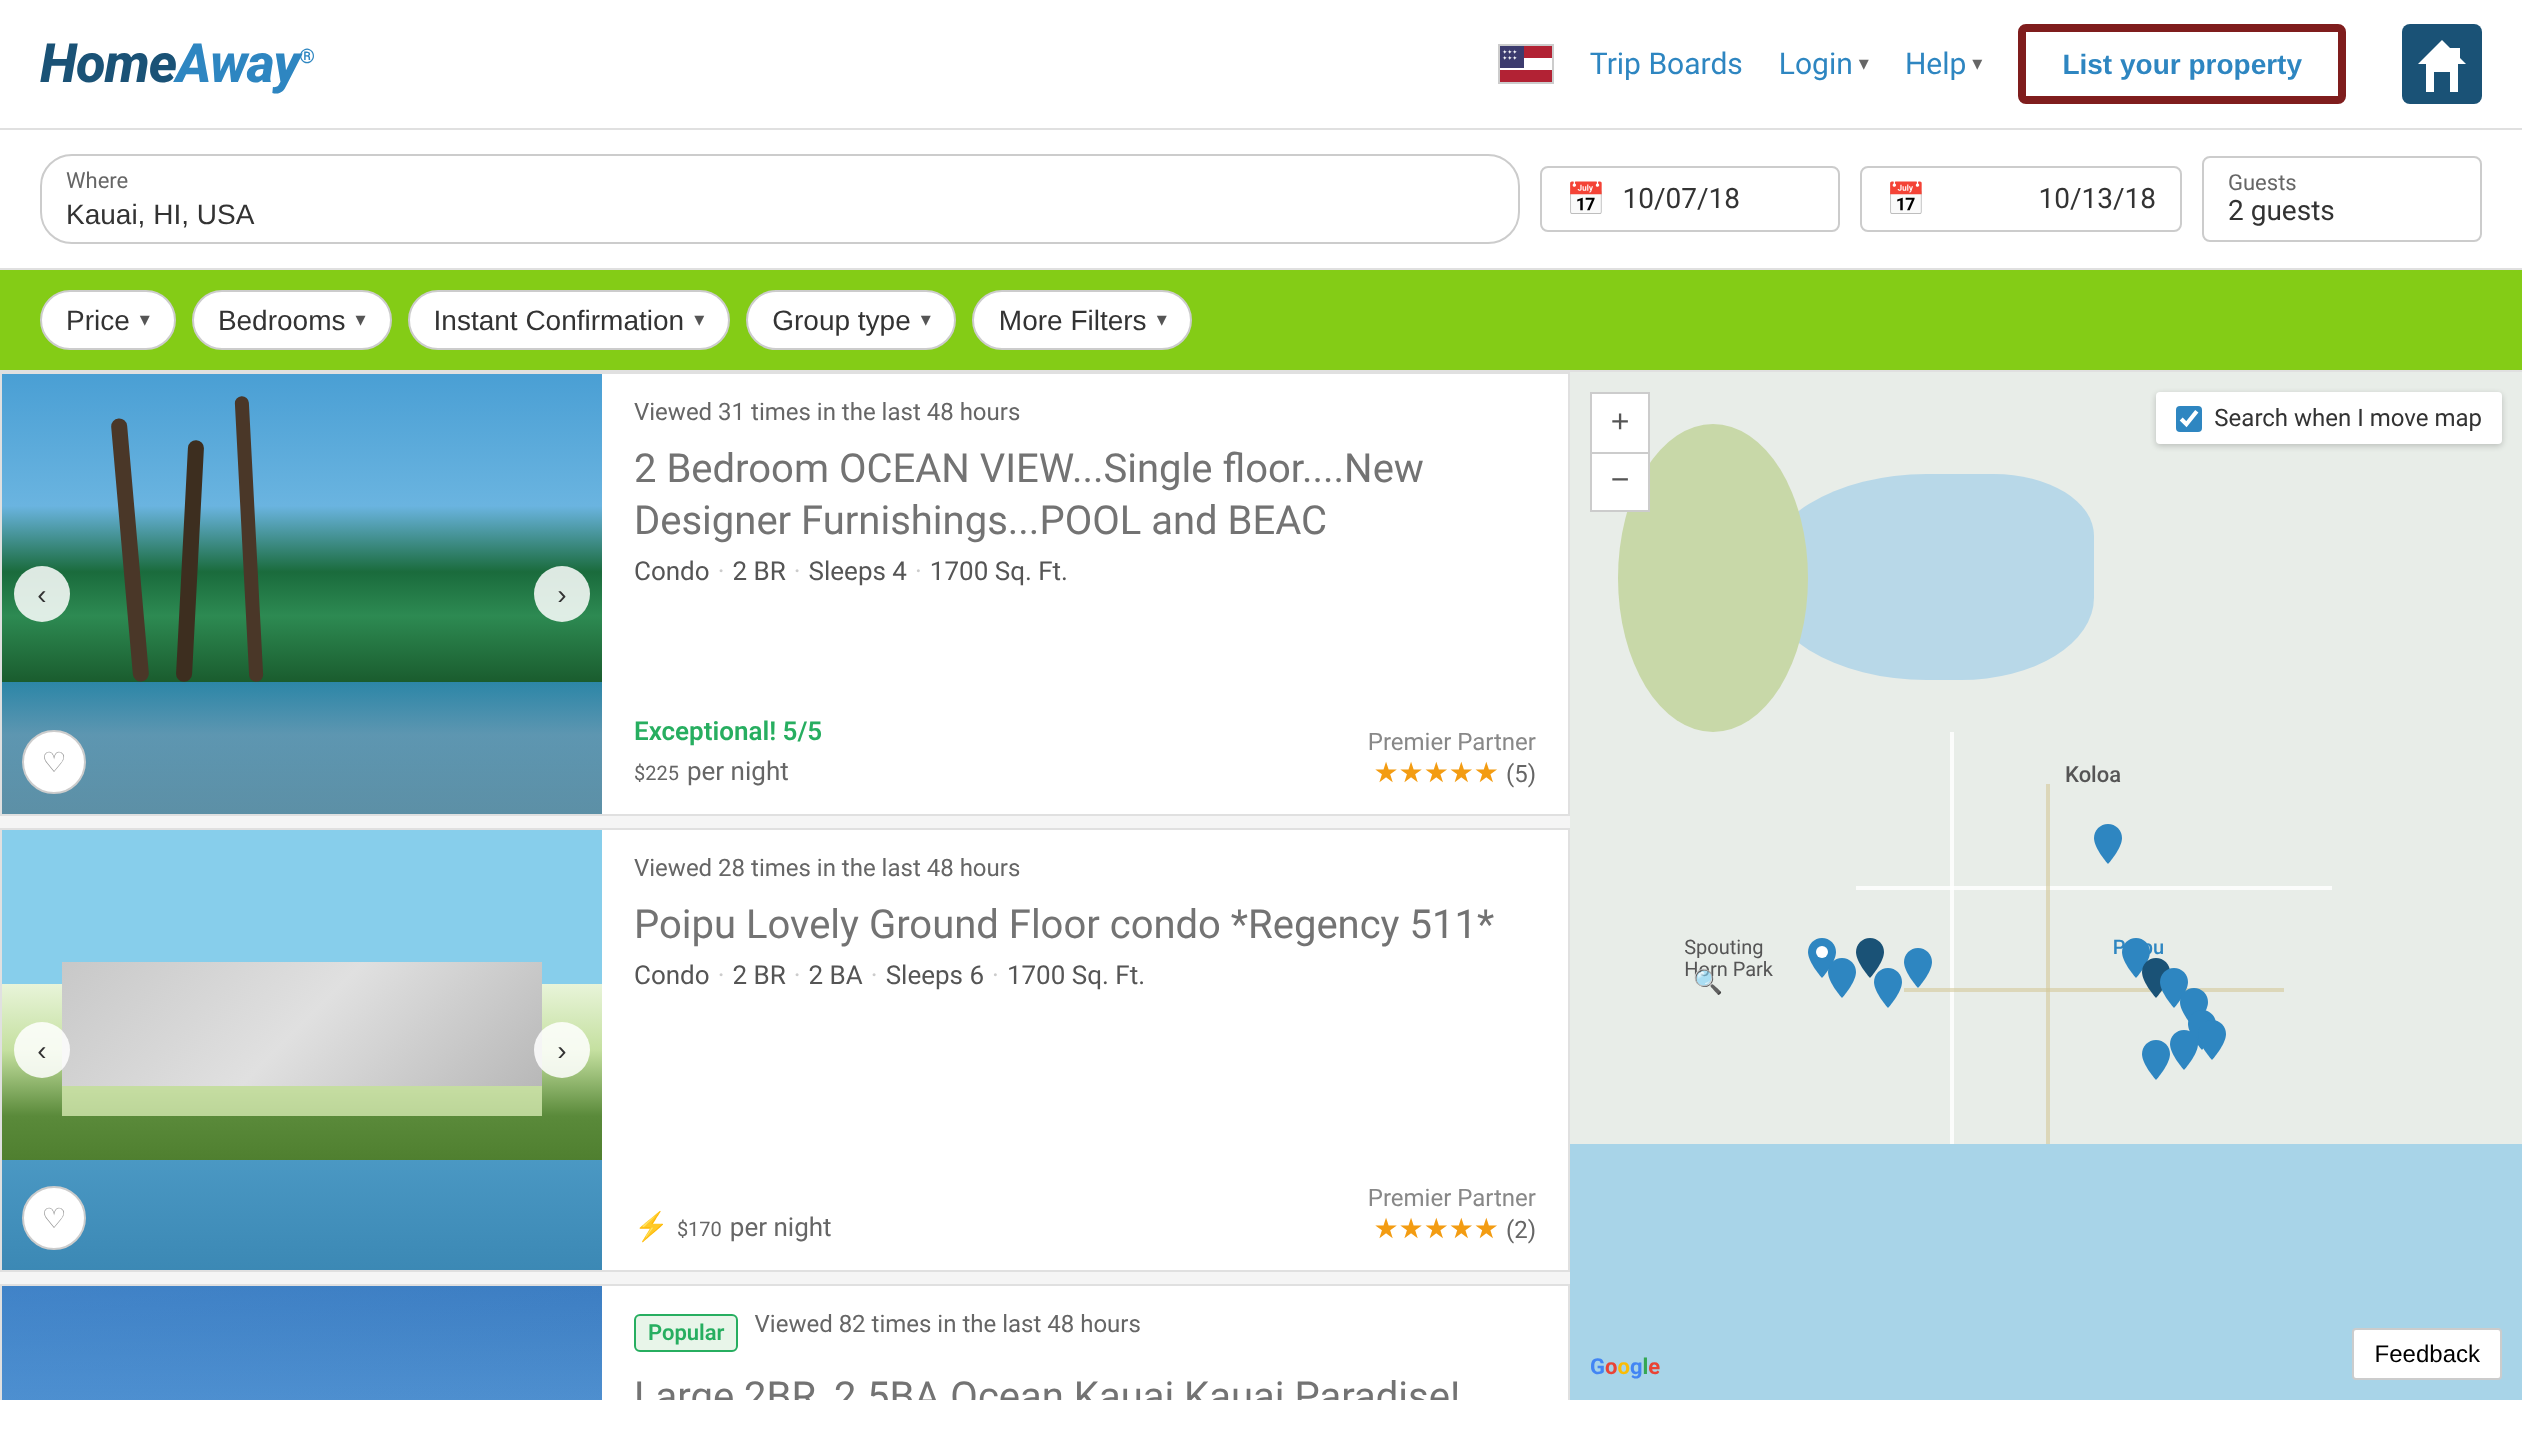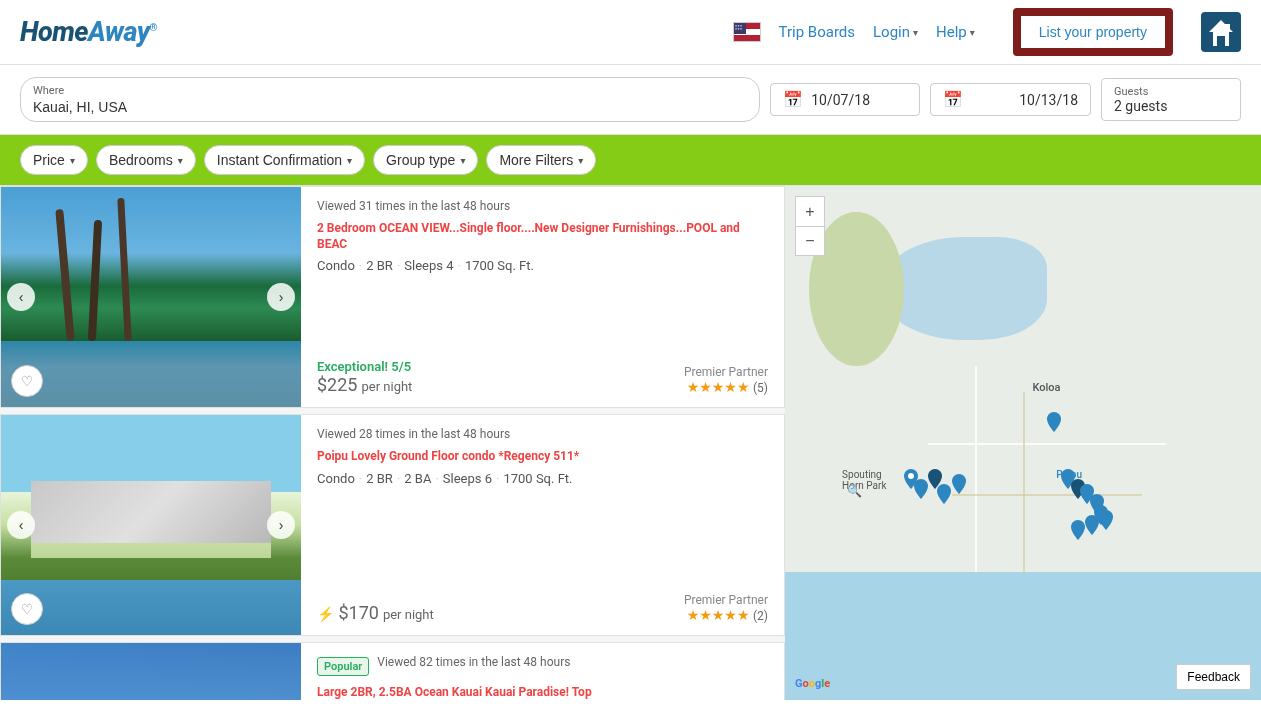--- a/index.html
+++ b/index.html
@@ -7,21 +7,21 @@
 
     
     .header { display: flex; align-items: center; padding: 0 20px; height: 65px; border-bottom: 1px solid #e0e0e0; background: #fff; }
     .logo { font-size: 26px; font-weight: bold; color: #1a5276; margin-right: auto; letter-spacing: -0.5px; }
     .logo span { color: #2e86c1; }
     .header-nav { display: flex; align-items: center; gap: 18px; }
     .flag-icon { width: 28px; height: 20px; background: linear-gradient(180deg, #b22234 33%, #fff 33%, #fff 66%, #b22234 66%); border: 1px solid #ccc; position: relative; overflow: hidden; }
     .flag-icon::before { content: ''; position: absolute; top: 0; left: 0; width: 12px; height: 11px; background: #3c3b6e; }
     .nav-link { color: #2e86c1; text-decoration: none; font-size: 15px; cursor: pointer; display: flex; align-items: center; gap: 3px; }
     .dropdown-arrow { font-size: 10px; color: #666; }
-    .list-property-btn { border: 8px solid #7f1d1d; color: #2e86c1; background: #fff; padding: 8px 18px; border-radius: 4px; font-size: 14px; cursor: pointer; font-weight: 400; margin-left: 20px; }
+    .list-property-btn { border: 4px solid #7f1d1d; color: #2e86c1; background: #fff; padding: 8px 18px; border-radius: 4px; font-size: 14px; cursor: pointer; font-weight: 700; }
     .house-icon { width: 40px; height: 40px; margin-left: 10px; }
 
     
     .search-bar { display: flex; align-items: center; padding: 12px 20px; border-bottom: 1px solid #e0e0e0; gap: 10px; background: #fff; }
     .search-field { display: flex; flex-direction: column; border: 1px solid #ccc; border-radius: 16px; padding: 6px 12px; flex: 1; }
     .search-field label { font-size: 11px; color: #666; margin-bottom: 2px; }
     .search-field input { border: none; outline: none; font-size: 14px; color: #333; background: transparent; }
     .search-field-date { display: flex; flex-direction: column; border: 1px solid #ccc; border-radius: 4px; padding: 6px 12px; min-width: 150px; }
     .date-input-row { display: flex; align-items: center; gap: 8px; }
     .cal-icon { color: #999; font-size: 16px; }
@@ -38,27 +38,27 @@
     
     .listings-panel { width: 785px; overflow-y: auto; background: #f5f5f5; }
     .listing-card { background: #fff; margin-bottom: 6px; display: flex; position: relative; border: 1px solid #e0e0e0; }
     .listing-image { width: 300px; min-height: 200px; flex-shrink: 0; position: relative; overflow: hidden; }
     .nav-arrow { position: absolute; top: 50%; transform: translateY(-50%); background: rgba(255,255,255,0.85); border: none; width: 28px; height: 28px; border-radius: 50%; cursor: pointer; font-size: 14px; display: flex; align-items: center; justify-content: center; color: #333; }
     .nav-arrow.left { left: 6px; }
     .nav-arrow.right { right: 6px; }
     .heart-btn { position: absolute; bottom: 10px; left: 10px; background: #fff; border: 1px solid #ccc; border-radius: 50%; width: 32px; height: 32px; display: flex; align-items: center; justify-content: center; cursor: pointer; font-size: 14px; color: #999; }
     .listing-info { flex: 1; padding: 12px 16px; display: flex; flex-direction: column; }
     .viewed-text { font-size: 12px; color: #666; margin-bottom: 8px; }
-    .listing-title { font-size: 12px; font-weight: 700; color: #ef4444; margin-bottom: 6px; line-height: 1.3; cursor: pointer; }
+    .listing-title { font-size: 20px; font-weight: 400; color: #737373; margin-bottom: 6px; line-height: 1.3; cursor: pointer; }
     .listing-details { font-size: 13px; color: #555; margin-bottom: auto; display: flex; align-items: center; gap: 4px; }
     .detail-dot { color: #ccc; }
     .listing-footer { display: flex; align-items: flex-end; justify-content: space-between; margin-top: 10px; }
     .rating-exceptional { color: #27ae60; font-size: 13px; font-weight: 600; }
     .price { font-size: 18px; font-weight: bold; color: #333; }
-    .price span { font-size: 18px; font-weight: normal; color: #666; }
+    .price span { font-size: 10px; font-weight: normal; color: #666; }
     .partner-label { font-size: 12px; color: #888; text-align: right; }
     .stars { color: #f39c12; font-size: 14px; }
     .review-count { color: #666; font-size: 12px; }
     .popular-badge { background: #e8f5e9; color: #27ae60; border: 1px solid #27ae60; border-radius: 3px; font-size: 11px; padding: 2px 6px; font-weight: 600; }
 
     
     .map-panel { flex: 1; position: relative; background: #e8f0e8; overflow: hidden; }
     .map-controls { position: absolute; top: 10px; left: 10px; z-index: 10; display: flex; flex-direction: column; gap: 0; }
     .map-btn { background: #fff; border: 1px solid #ccc; width: 30px; height: 30px; display: flex; align-items: center; justify-content: center; cursor: pointer; font-size: 16px; color: #555; }
     .map-btn:first-child { border-bottom: none; }
@@ -358,20 +358,24 @@
             <path d="M7 0C3.13 0 0 3.13 0 7c0 5.25 7 13 7 13s7-7.75 7-13c0-3.87-3.13-7-7-7z" fill="#2e86c1"></path>
           </svg>
       </div>
     </div>
 
     <div class="map-controls">
       <button class="map-btn">+</button>
       <button class="map-btn">−</button>
     </div>
 
+    <div class="search-move-checkbox">
+      <input type="checkbox" checked="" style="">
+      <span>Search when I move map</span>
+    </div>
 
     <div class="google-logo">
       <span style="color:#4285f4;font-weight:bold;font-size:11px;">G</span><span style="color:#ea4335;font-weight:bold;font-size:11px;">o</span><span style="color:#fbbc05;font-weight:bold;font-size:11px;">o</span><span style="color:#4285f4;font-weight:bold;font-size:11px;">g</span><span style="color:#34a853;font-weight:bold;font-size:11px;">l</span><span style="color:#ea4335;font-weight:bold;font-size:11px;">e</span>
     </div>
 
     <button class="feedback-btn">Feedback</button>
   </div>
 
 </div>
 

